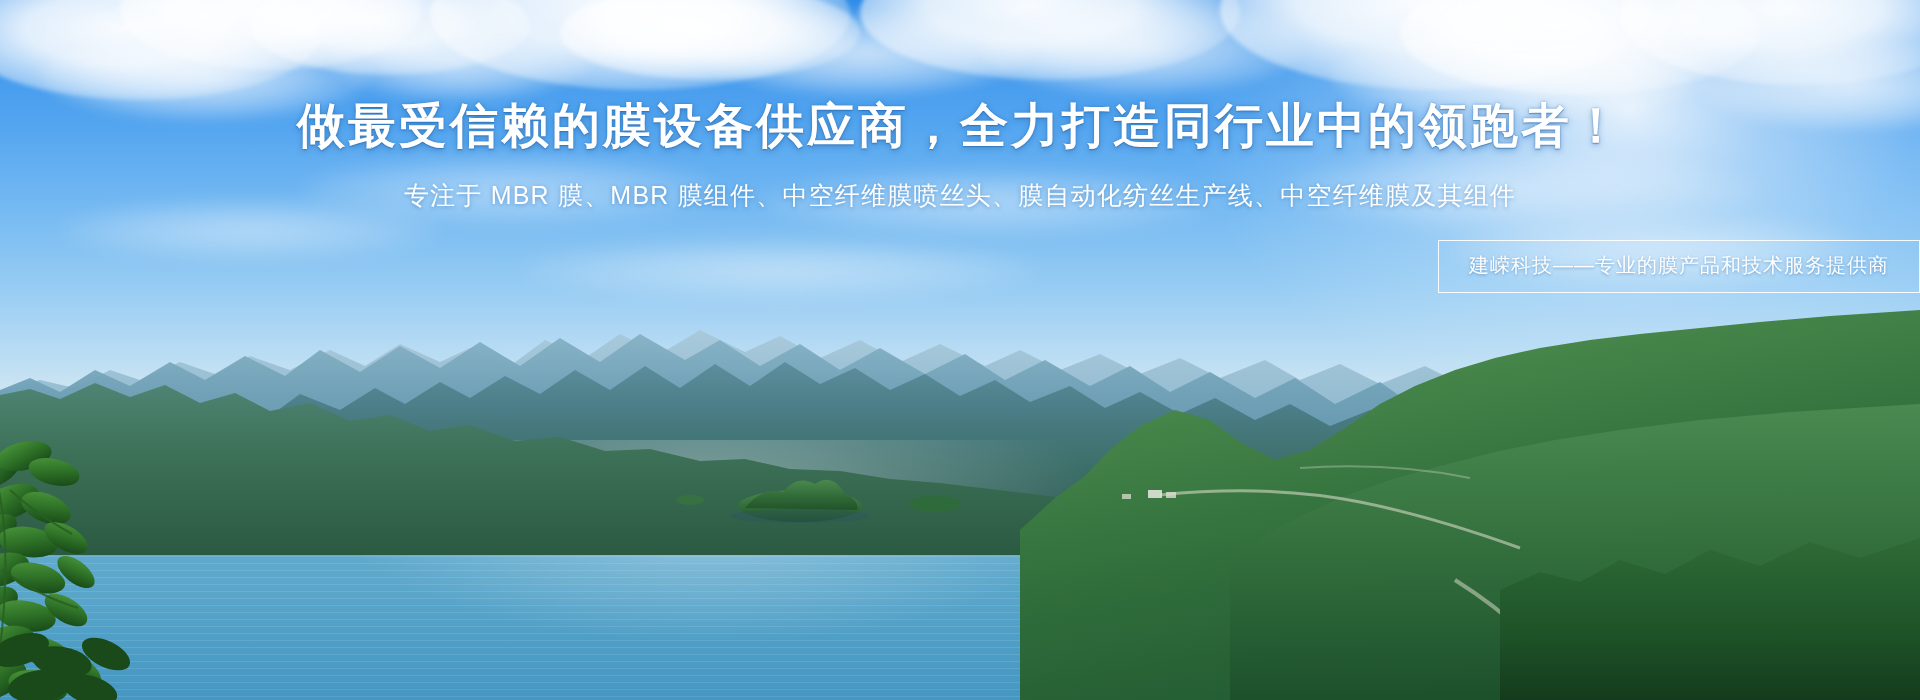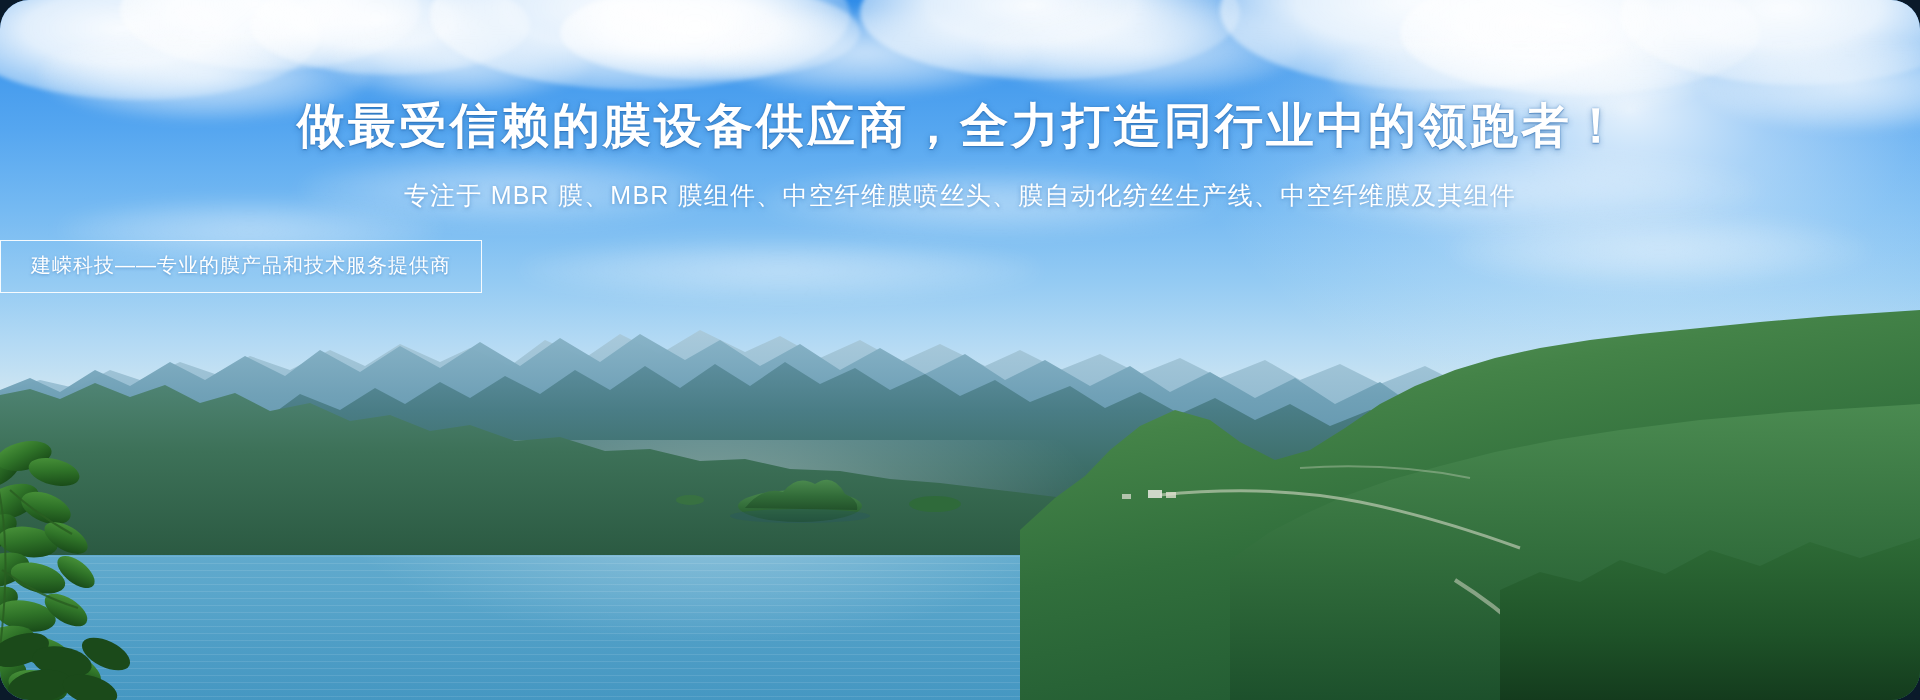--- a/index.html
+++ b/index.html
@@ -7,21 +7,20 @@
     background: #0a1a2a;
   }
   body {
     font-family: "Liberation Sans", "DejaVu Sans", sans-serif;
   }
   .banner {
     position: relative;
     width: 1920px;
     height: 700px;
     overflow: hidden;
-    border-radius: 29px;
   }
 
   
   .sky {
     position: absolute;
     left: 0; top: 0;
     width: 1920px; height: 430px;
     background:
       linear-gradient(to bottom,
         #2f8ce8 0%,
@@ -139,21 +138,21 @@
     font-weight: normal;
     color: #ffffff;
     letter-spacing: 1.2px;
     text-shadow: 0 1px 4px rgba(40,105,175,0.55);
     white-space: nowrap;
   }
   .tagline-wrap {
     margin: 0 auto;
     padding-top: 28px;
     display: flex;
-    justify-content: flex-start;
+    justify-content: flex-end;
   }
   .tagline-box {
     border: 1px solid rgba(255,255,255,0.92);
     padding: 11px 30px 13px 30px;
     font-size: 20px;
     color: #ffffff;
     letter-spacing: 1px;
     white-space: nowrap;
     text-shadow: 0 1px 3px rgba(40,105,175,0.5);
   }

